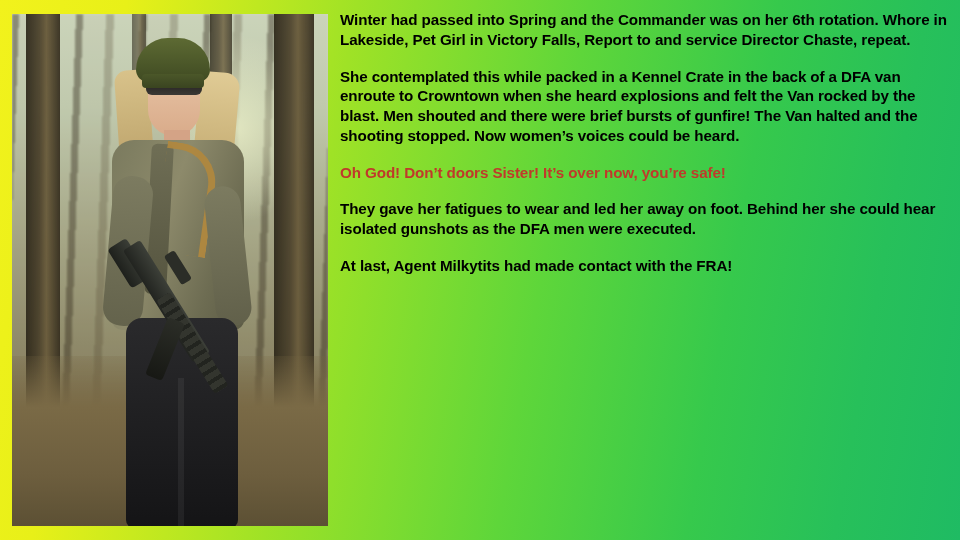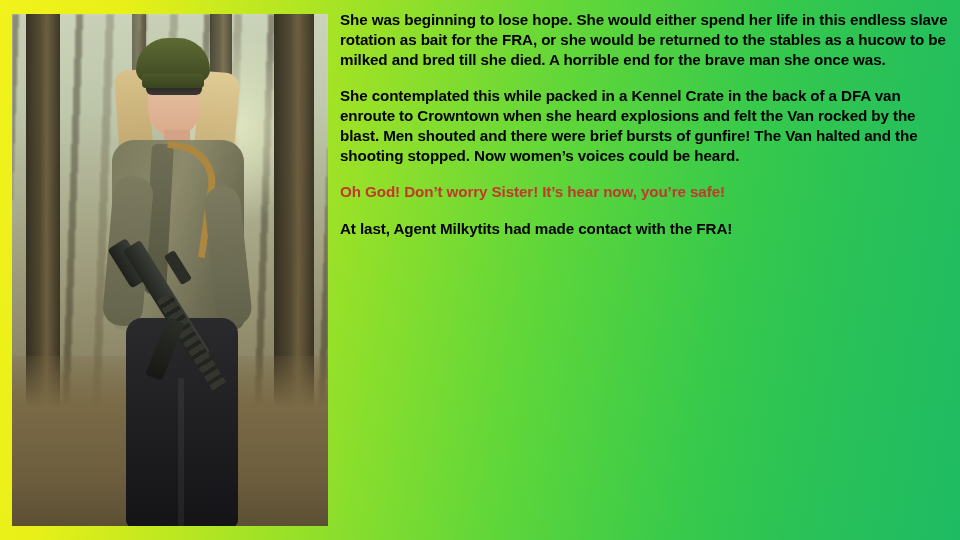--- a/index.html
+++ b/index.html
@@ -232,19 +232,20 @@
         <div class="stock"></div>
         <div class="upper"></div>
         <div class="optic"></div>
         <div class="handguard"></div>
         <div class="mag"></div>
       </div>
     </div>
   </div>
 
   <div class="text-panel">
-    <p class="para">She was beginning to lose hope.  She would either spend her life in this endless slave rotation as bait for the FRA, or she would be returned to the stables as a hucow to be milked and bred till she died.  A horrible end for the brave man she once was.</p>
+    <p class="para">Winter had passed into Spring and the Commander was on her 6th rotation.  Whore in Lakeside, Pet Girl in Victory Falls, Report to and service Director Chaste, repeat.</p>
     <p class="para">She contemplated this while packed in a Kennel Crate in the back of a DFA van enroute to Crowntown when she heard explosions and felt the Van rocked by the blast.  Men shouted and there were brief bursts of gunfire!  The Van halted and the shooting stopped.  Now women’s voices could be heard.</p>
-    <p class="para highlight">Oh God!  Don’t worry Sister!  It’s hear now,  you’re safe!</p>
+    <p class="para highlight">Oh God!  Don’t doors Sister!  It’s over now,  you’re safe!</p>
+    <p class="para">They gave her fatigues to wear and led her away on foot.  Behind her she could hear isolated gunshots as the DFA men were executed.</p>
     <p class="para">At last, Agent Milkytits had made contact with the FRA!</p>
   </div>
 
 </div>
 
 </body></html>

